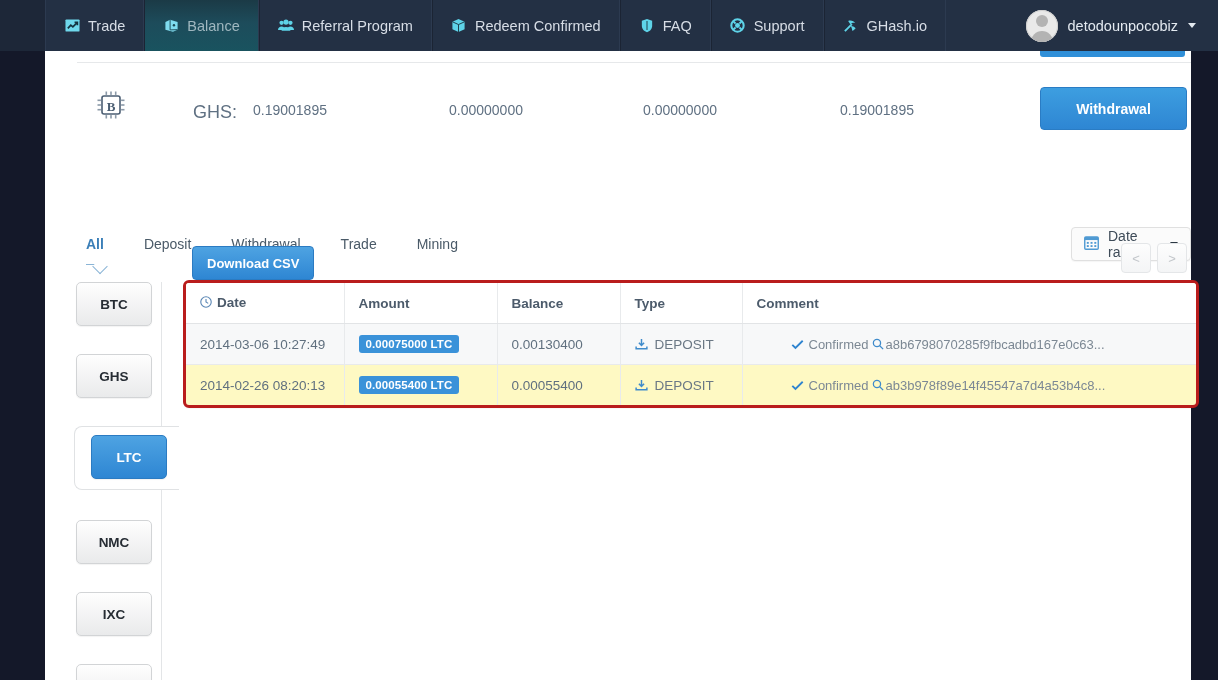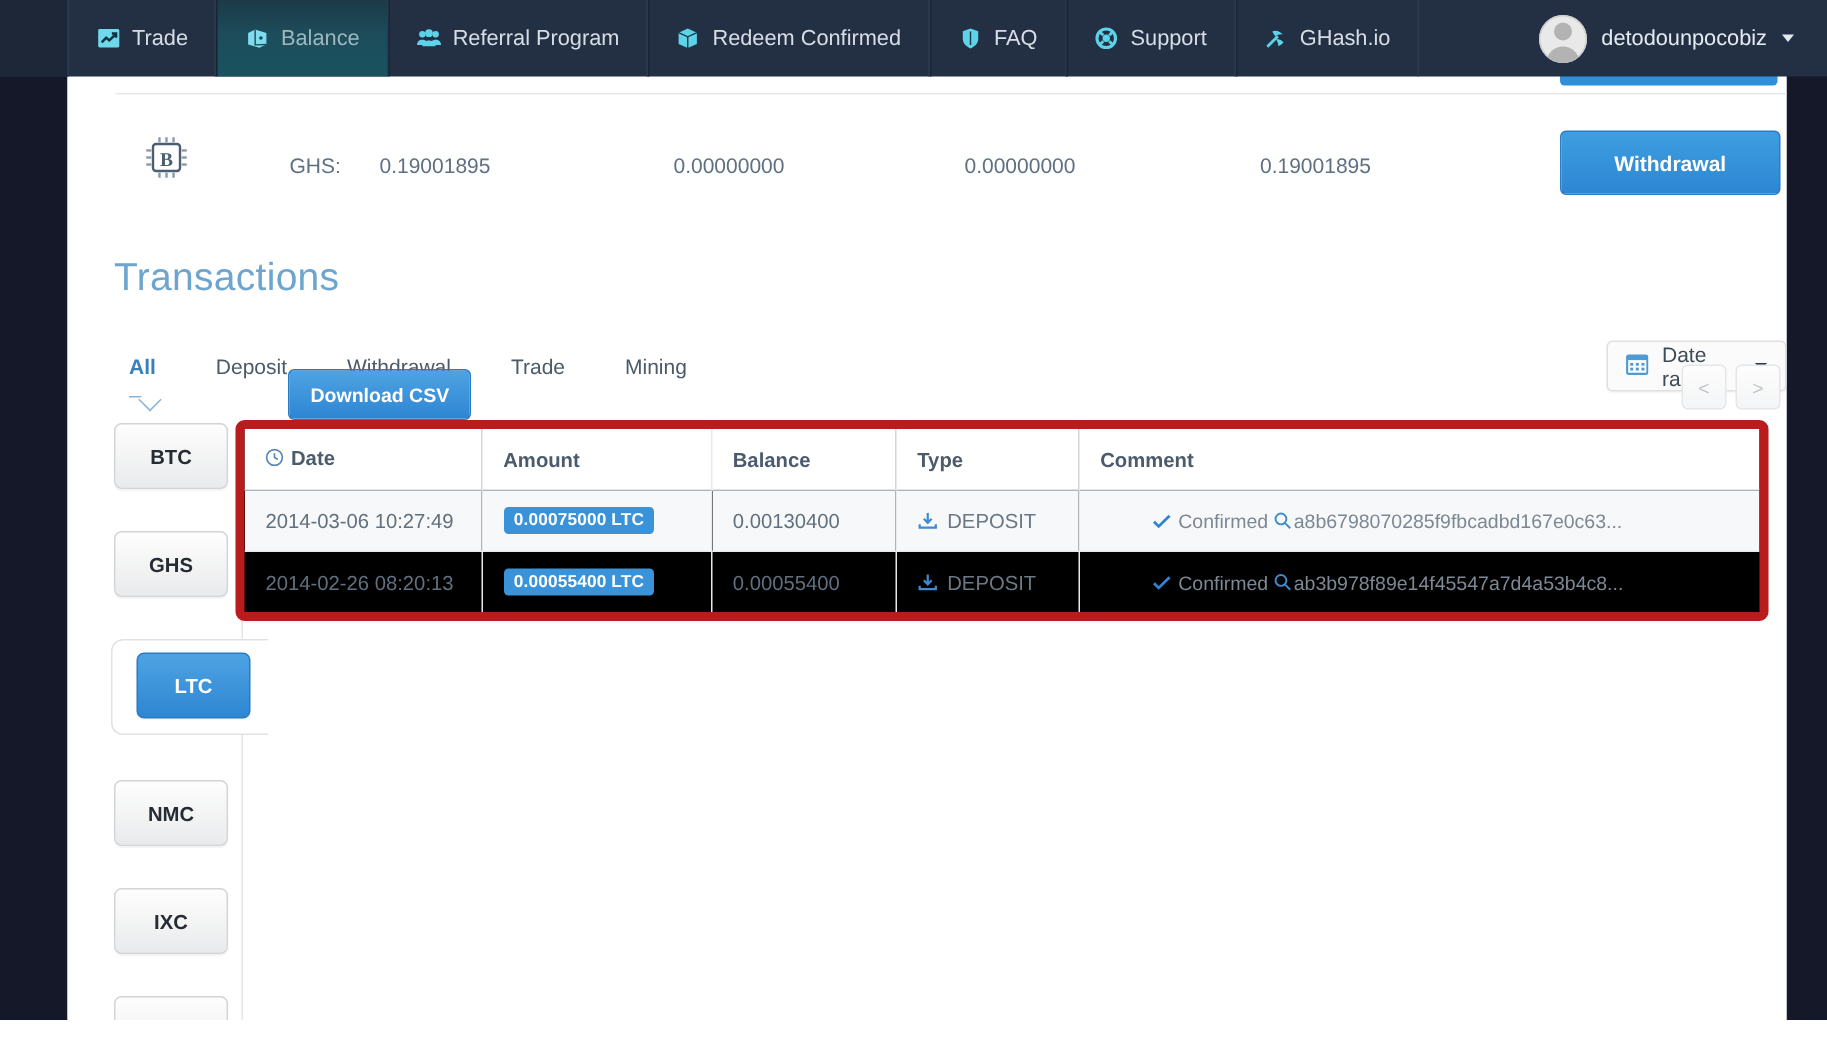--- a/index.html
+++ b/index.html
@@ -59,21 +59,21 @@
   
   .cut-btn {
     position:absolute; left:995px; top:-6px; width:145px; height:12px;
     background:#2f8fd8; border-radius:3px;
   }
   .top-divider { position:absolute; left:32px; top:11px; width:1114px; height:1px; background:#e6e8ea; }
 
   
   .balance-row { position:absolute; left:0; top:20px; width:1146px; height:72px; }
   .bal-icon { position:absolute; left:48px; top:16px; width:36px; height:36px; }
-  .bal-label { position:absolute; left:148px; top:31px; font-size:14px; color:#5f7082; }
+  .bal-label { position:absolute; left:148px; top:31px; font-size:18px; color:#5f7082; }
   .bal-v1 { position:absolute; left:208px; top:31px; font-size:14px; color:#5f7082; }
   .bal-v2 { position:absolute; left:404px; top:31px; font-size:14px; color:#5f7082; }
   .bal-v3 { position:absolute; left:598px; top:31px; font-size:14px; color:#5f7082; }
   .bal-v4 { position:absolute; left:795px; top:31px; font-size:14px; color:#5f7082; }
   .btn-withdrawal {
     position:absolute; left:995px; top:16px; width:145px; height:41px;
     background:linear-gradient(180deg,#3d9ee0 0%, #2e86d3 100%);
     border:1px solid #2a7cc4; border-radius:4px;
     color:#fff; font-size:14px; font-weight:bold;
     display:flex; align-items:center; justify-content:center;
@@ -133,22 +133,22 @@
     content:""; position:absolute; right:-2px; top:0; bottom:0; width:3px; background:#fff;
   }
   .cur-btn.active {
     margin:0 0 0 16px;
     background:linear-gradient(180deg,#4ea3e2 0%, #2e86d3 100%);
     border:1px solid #2b7bc2; color:#fff;
   }
 
   
   .tbl-panel {
-    position:absolute; left:112px; top:229px; width:1010px;
-    background:#000000; border:6px solid #b91c1c; border-radius:6px;
+    position:absolute; left:138px; top:229px; width:1010px;
+    background:#fef9c3; border:3px solid #b91c1c; border-radius:6px;
     box-shadow:0 1px 1px rgba(0,0,0,.03);
     overflow:hidden;
   }
   table.tx { width:100%; border-collapse:collapse; table-layout:fixed; }
   table.tx th {
     text-align:left; font-size:13.5px; color:#4c5b6b; font-weight:bold;
     padding:12px 0 12px 14px; border-bottom:1px solid #e2e4e6;
     border-right:1px solid #e8eaec; background:#fff;
     white-space:nowrap;
   }
@@ -329,21 +329,20 @@
       <span class="bal-label">GHS:</span>
       <span class="bal-v1">0.19001895</span>
       <span class="bal-v2">0.00000000</span>
       <span class="bal-v3">0.00000000</span>
       <span class="bal-v4">0.19001895</span>
       <div class="btn-withdrawal">
         <span>Withdrawal</span>
       </div>
     </div>
 
-    <div class="tx-title">Transactions</div>
 
     <div class="tx-tabs">
       <div class="tx-tab active">
         <span>All</span>
         <span class="tab-underline"></span>
         <span class="tab-caret"></span>
       </div>
       <div class="tx-tab">
         <span>Deposit</span>
       </div>

